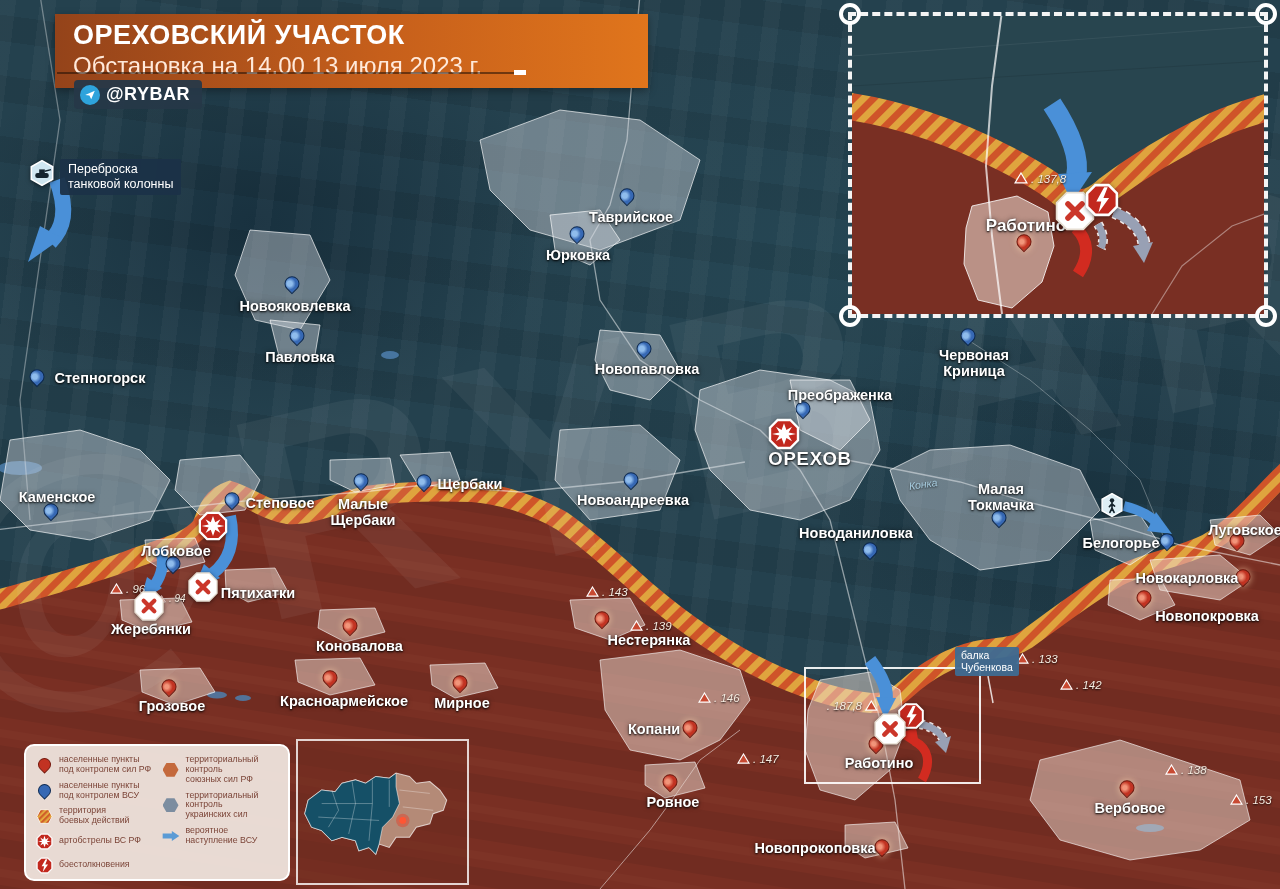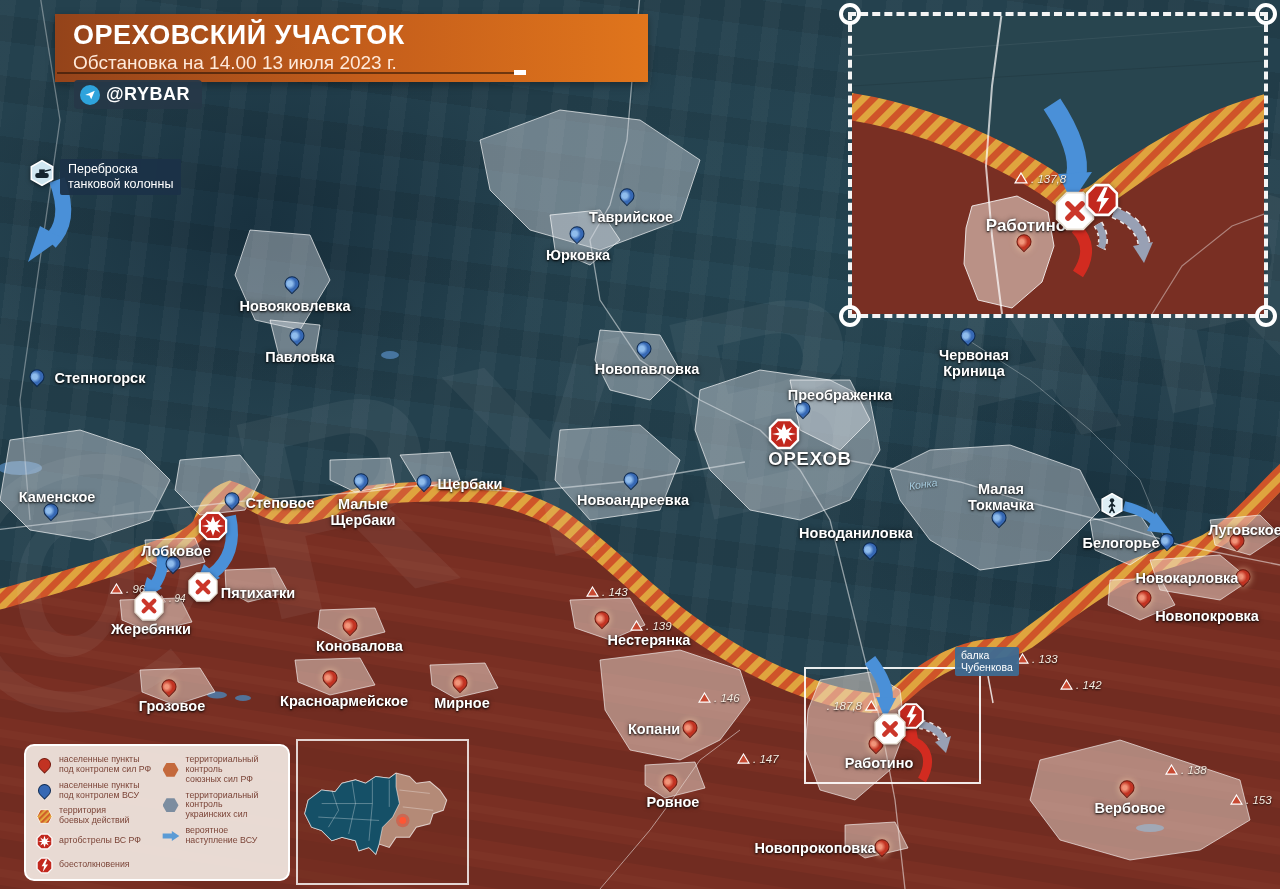--- a/index.html
+++ b/index.html
@@ -14,21 +14,21 @@
       radial-gradient(400px 300px at 85% 55%, rgba(15,40,55,.4), transparent 70%);}
   svg.mapsvg{position:absolute;left:0;top:0;z-index:1;}
   .watermark{position:absolute;left:-80px;top:260px;width:1500px;z-index:2;pointer-events:none;
     transform:rotate(-13deg);font-weight:bold;font-size:290px;letter-spacing:26px;
     color:rgba(230,238,244,0.06);white-space:nowrap;}
   
   .banner{position:absolute;left:55px;top:14px;width:575px;z-index:10;padding:7px 0 8px 18px;
     background:linear-gradient(90deg,#94431a,#c65f1b 55%,#e0751c);
     box-shadow:0 3px 8px rgba(0,0,0,.35);}
   .banner .t{font-size:27px;font-weight:bold;color:#fff;letter-spacing:.5px;line-height:1.05;}
-  .banner .s{font-size:19px;color:#ffe9da;margin-top:3px;}
+  .banner .s{font-size:24px;color:#ffe9da;margin-top:3px;}
   .banner-line{position:absolute;left:57px;top:72px;width:462px;height:2px;background:rgba(30,15,5,.55);z-index:10;}
   .banner-tick{position:absolute;left:514px;top:70px;width:12px;height:5px;background:#fff;z-index:10;}
   .badge{position:absolute;left:74px;top:80px;z-index:10;display:flex;align-items:center;gap:6px;
     background:rgba(38,56,72,.95);border-radius:4px;padding:4px 12px 4px 6px;}
   .badge .tg{width:20px;height:20px;border-radius:50%;background:#2ea3dc;display:flex;align-items:center;justify-content:center;}
   .badge .tx{font-size:18px;font-weight:bold;color:#fff;letter-spacing:.5px;}
   
   .town{position:absolute;z-index:6;transform:translate(-50%,-50%);text-align:center;
     font-size:14.5px;font-weight:bold;color:#fff;white-space:pre-line;line-height:1.12;
     text-shadow:0 1px 2px rgba(0,0,0,.95),0 0 5px rgba(0,0,0,.55);}

